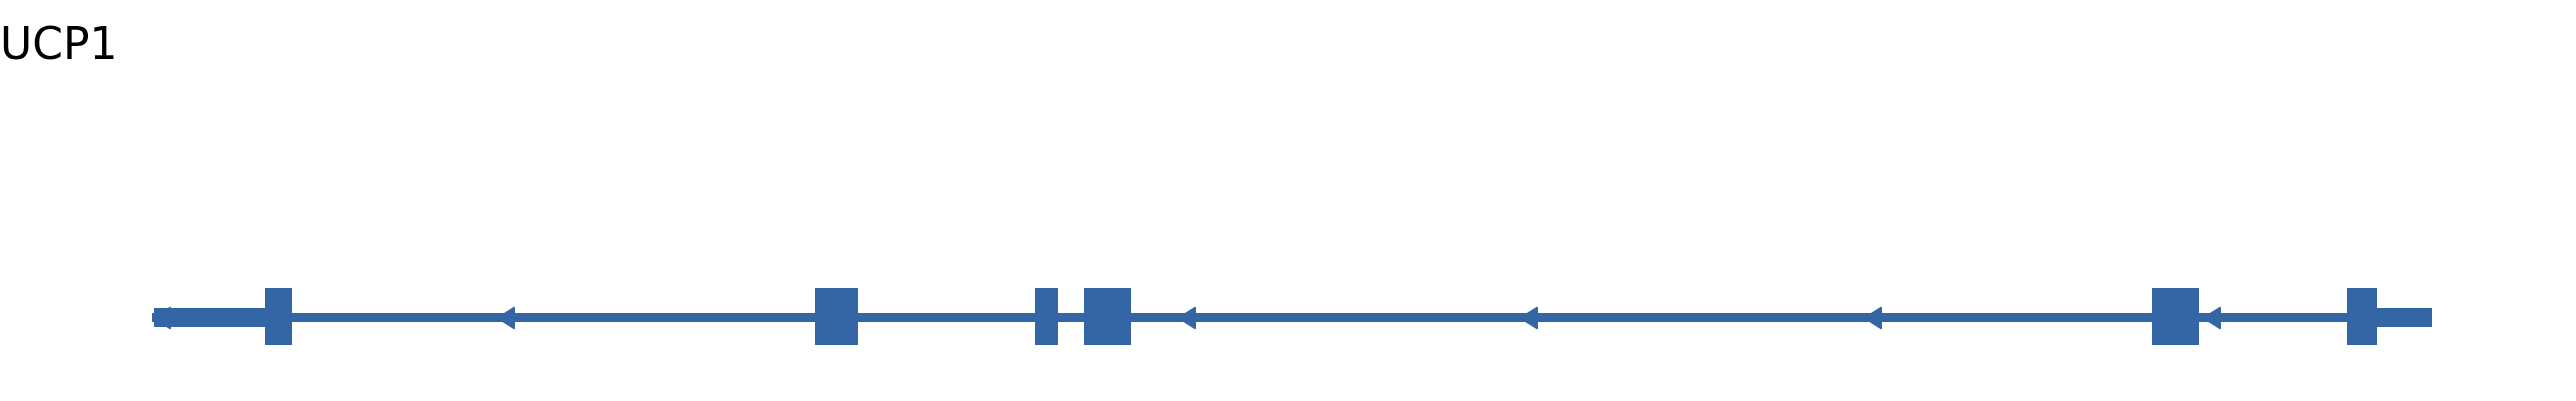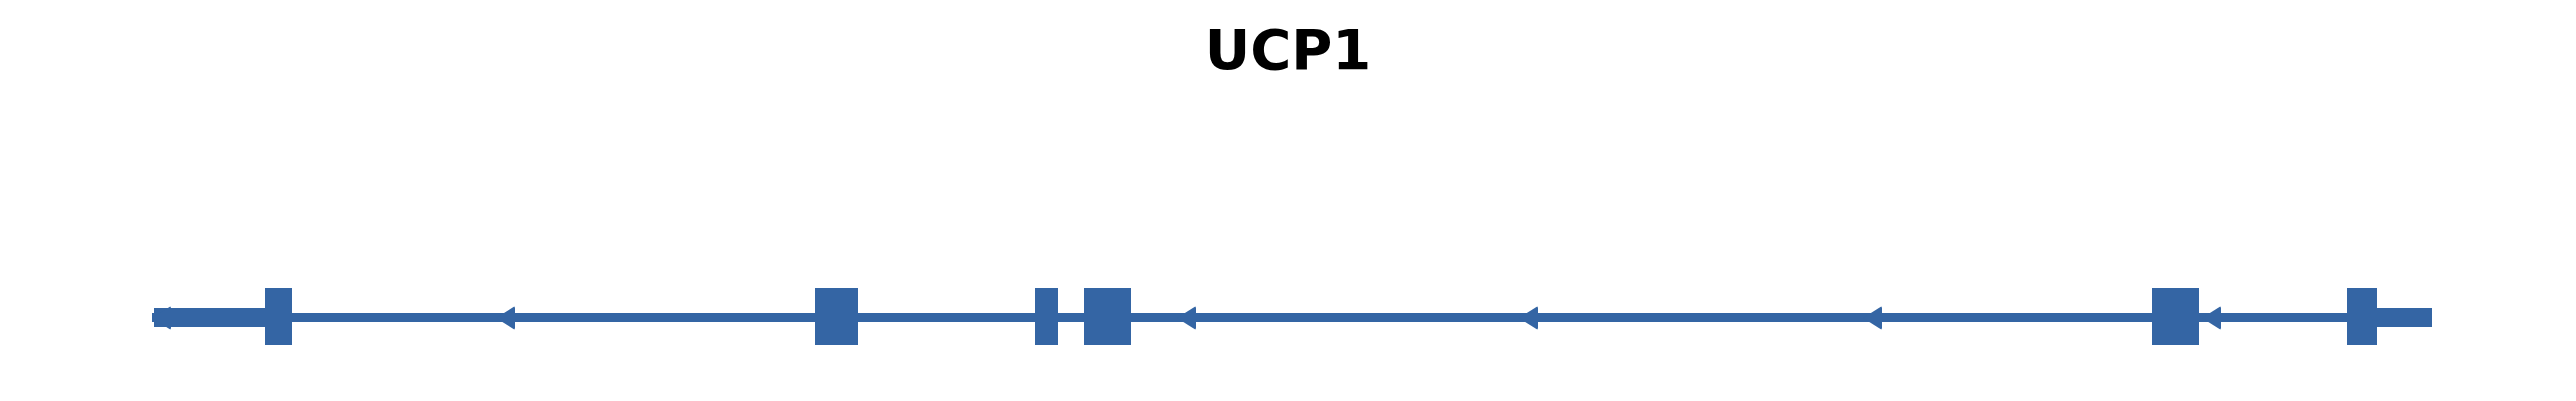--- a/index.html
+++ b/index.html
@@ -13,26 +13,25 @@
     height: 401px;
     background: #ffffff;
     overflow: hidden;
     font-family: "DejaVu Sans", "Liberation Sans", sans-serif;
   }
   .title {
     position: absolute;
     top: 21.5px;
     left: 0;
     width: 100%;
-    text-align: center;
-    font-size: 56px;
+    text-align: left;
+    font-size: 44px;
     line-height: 1;
     color: #000000;
     letter-spacing: 0px;
-    font-weight: bold;
   }
   .track {
     position: absolute;
     left: 0;
     top: 0;
     width: 100%;
     height: 100%;
   }
   .gene-line {
     position: absolute;

